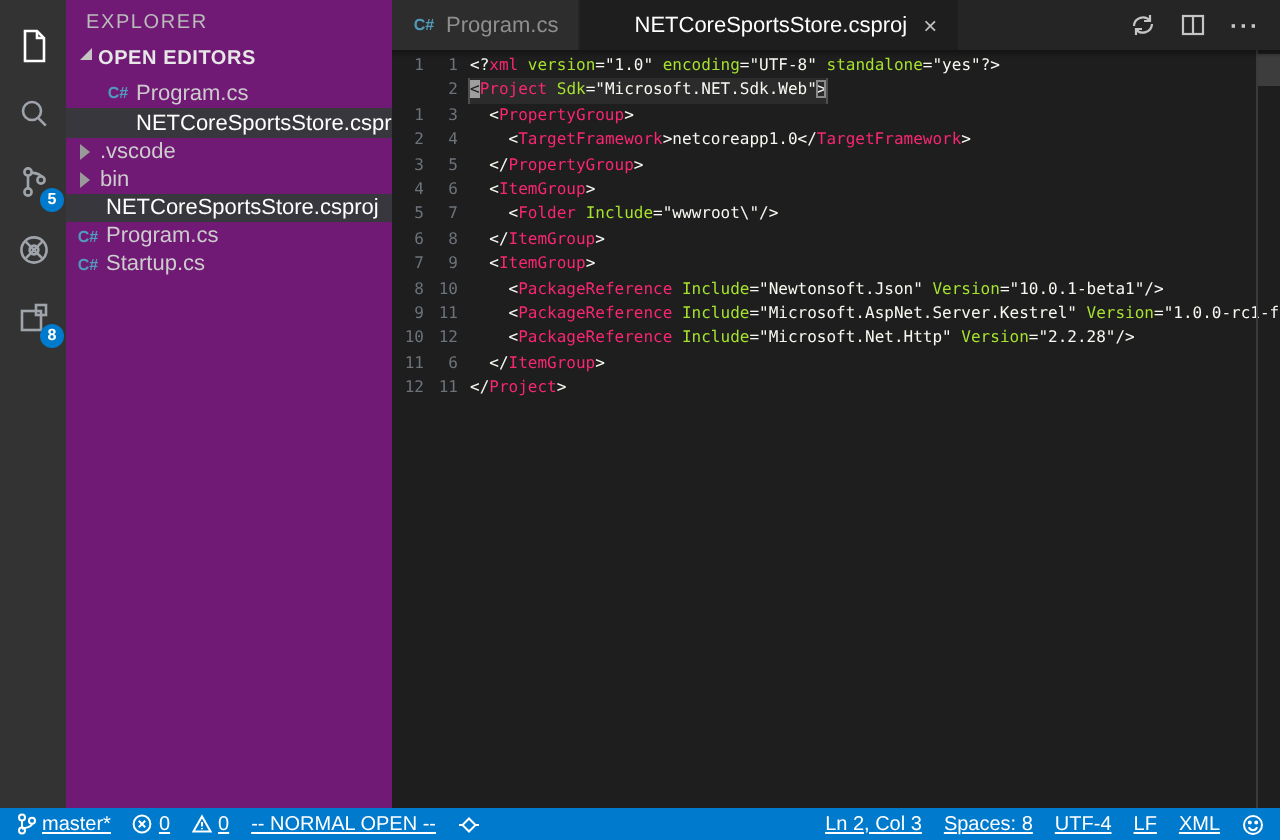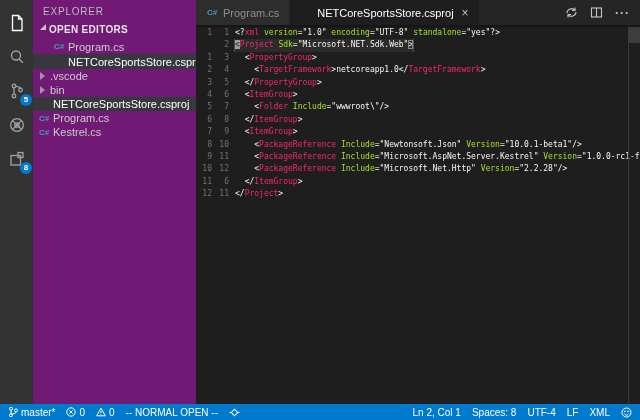--- a/index.html
+++ b/index.html
@@ -57,21 +57,21 @@
   .tk-a { color:#a6e22e; }
   .tk-x { color:#f8f8f2; }
   .line-box { display:inline-block; outline:1px solid #4f4f4f; background:rgba(220,220,220,0.07); }
   .tk-c { background:#9e9e9e; color:#1e1e1e; }
   .tk-b { outline:1px solid #8a8a8a; outline-offset:-1px; }
 
   .scroll-track-line { position:absolute; top:0; bottom:0; right:11px; width:1px; background:#3a3a3a; z-index:2; }
   .scroll-thumb { position:absolute; top:2px; right:0; width:11px; height:16px; background:rgba(121,121,121,0.35); z-index:2; }
 
   
-  .statusbar { height:16px; background:#007acc; color:#ffffff; display:flex; align-items:center; font-size:10px; flex:none; }
+  .statusbar { height:16px; background:#007acc; color:#ffffff; display:flex; align-items:center; font-size:10px; flex:none;text-decoration:underline; }
   .sb-left { display:flex; align-items:center; gap:11px; padding-left:8px; }
   .sb-right { margin-left:auto; display:flex; align-items:center; gap:11px; padding-right:8px; }
   .status-item { display:flex; align-items:center; gap:3px; cursor:pointer; white-space:nowrap; }
   .status-item svg { stroke:#ffffff; fill:none; stroke-width:1; }
 </style>
 </head>
 <body>
 
 <div class="app">
   <div class="main">
@@ -147,21 +147,21 @@
             <span>NETCoreSportsStore.csproj</span>
           </div>
           <div class="sb-row tree">
             <span class="indent-tree"></span>
             <span class="ficon csharp">C#</span>
             <span>Program.cs</span>
           </div>
           <div class="sb-row tree">
             <span class="indent-tree"></span>
             <span class="ficon csharp">C#</span>
-            <span>Kestrel.cs</span>
+            <span>Startup.cs</span>
           </div>
         </div>
     </div>
 
     <div class="editor-col">
       <div class="tabbar" id="tabbar">
           <div class="tab">
             <span class="ficon csharp">C#</span>
             <span>Program.cs</span>
           </div>
@@ -240,21 +240,21 @@
         <div class="status-item">
           <svg width="11" height="11" viewBox="0 0 11 11">
             <rect x="3.2" y="3.2" width="4.6" height="4.6" transform="rotate(45 5.5 5.5)"></rect>
             <line x1="0.5" y1="5.5" x2="2" y2="5.5"></line>
             <line x1="9" y1="5.5" x2="10.5" y2="5.5"></line>
           </svg>
         </div>
       </div>
     <div class="sb-right" id="status-right">
         <div class="status-item">
-          <span>Ln 2, Col 1</span>
+          <span>Ln 2, Col 3</span>
         </div>
         <div class="status-item">
           <span>Spaces: 8</span>
         </div>
         <div class="status-item">
           <span>UTF-4</span>
         </div>
         <div class="status-item">
           <span>LF</span>
         </div>

